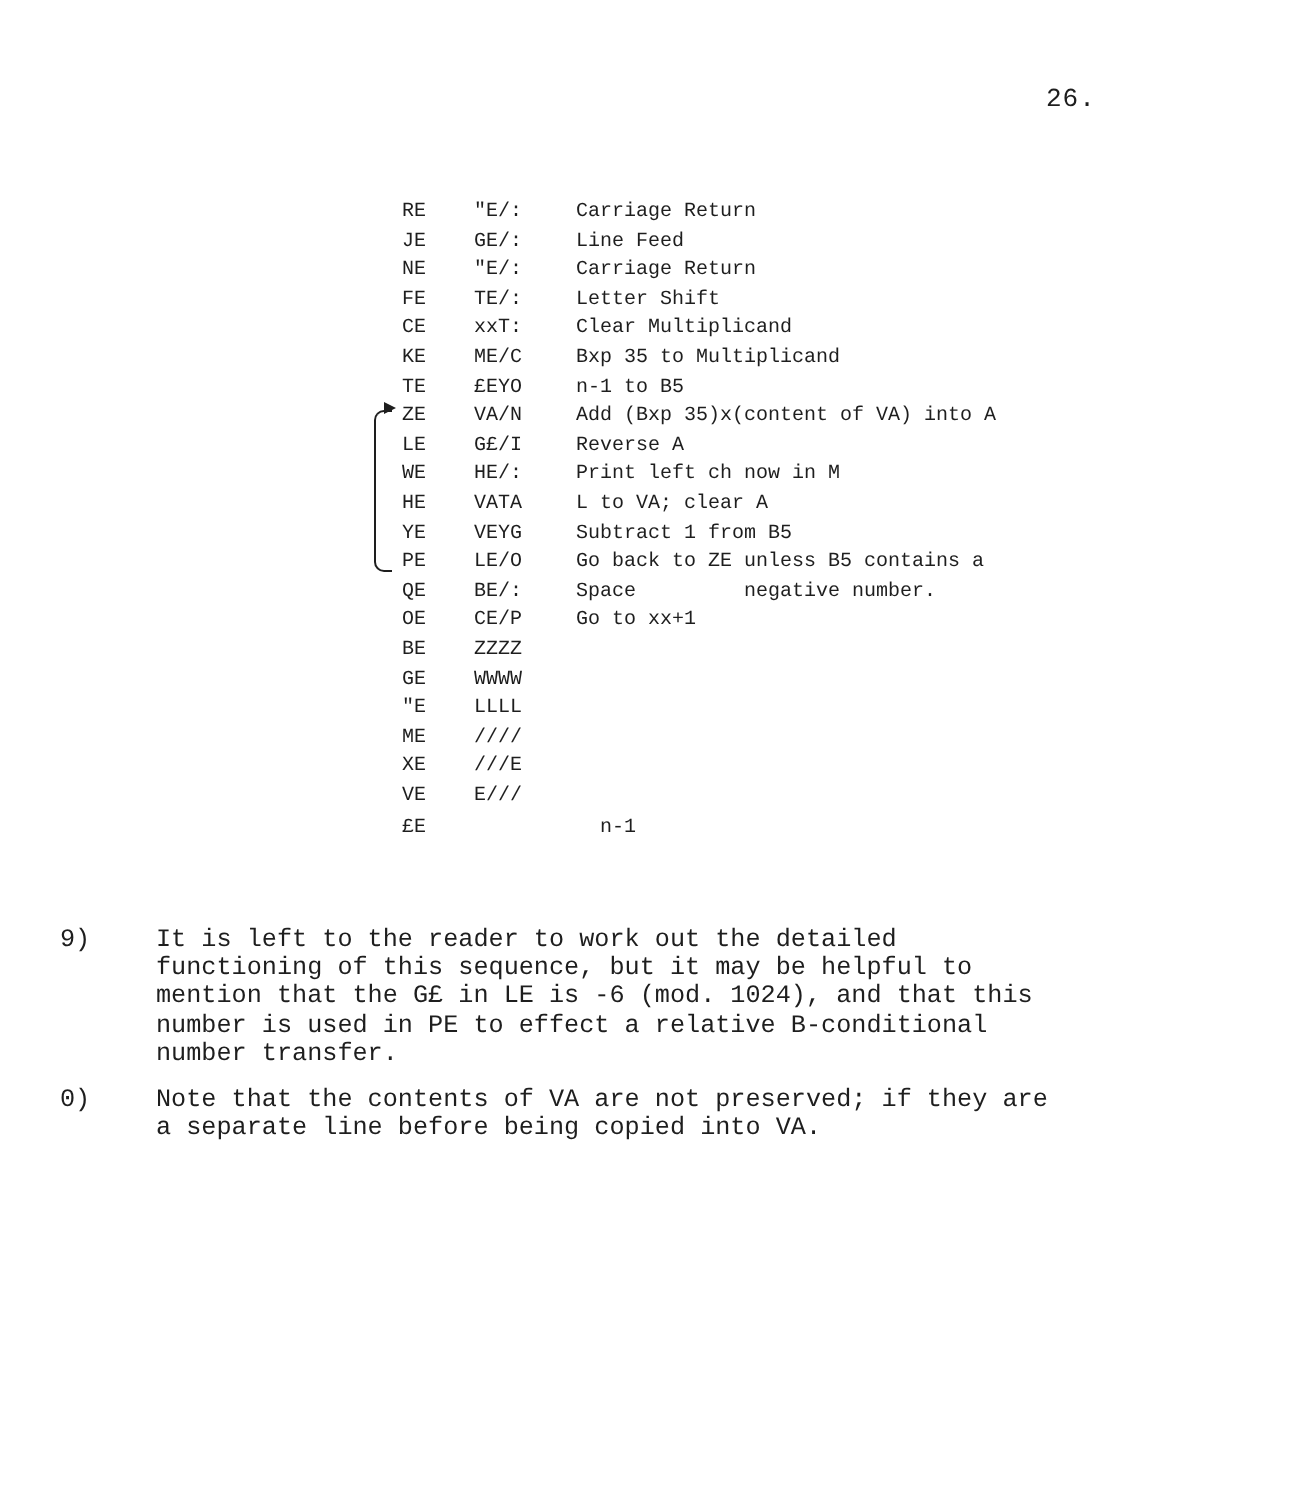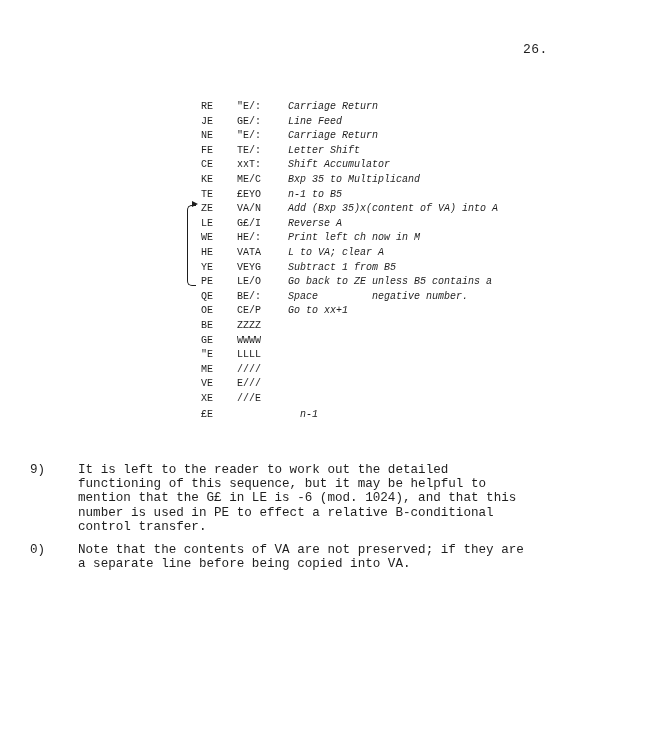--- a/index.html
+++ b/index.html
@@ -12,21 +12,21 @@
     position: absolute; left: 523px; top: 42px;
     font-size: 13px; letter-spacing: 0.5px;
   }
   .code-table {
     position: absolute; left: 201px; top: 100px;
     font-size: 10px; line-height: 14.6px;
   }
   .row { display: flex; white-space: pre; height: 14.6px; }
   .c-addr { width: 36px; }
   .c-instr { width: 51px; }
-  .c-comment { white-space: pre; font-style: italic; }
+  .c-comment { white-space: pre; }
   .loop-bracket {
     position: absolute; left: 187px; top: 205px;
     width: 8px; height: 79px;
     border-left: 1.3px solid #1e1e1e;
     border-top: 1.3px solid #1e1e1e;
     border-bottom: 1.3px solid #1e1e1e;
     border-top-left-radius: 5px; border-bottom-left-radius: 5px;
   }
   .loop-arrow {
     position: absolute; left: 192px; top: 201px;
@@ -50,49 +50,49 @@
 <div class="page-number">26.</div>
 
 <div class="loop-bracket"></div>
 <div class="loop-arrow"></div>
 
 <div class="code-table">
   <div class="row"><span class="c-addr">RE</span><span class="c-instr">"E/:</span><span class="c-comment">Carriage Return</span></div>
   <div class="row"><span class="c-addr">JE</span><span class="c-instr">GE/:</span><span class="c-comment">Line Feed</span></div>
   <div class="row"><span class="c-addr">NE</span><span class="c-instr">"E/:</span><span class="c-comment">Carriage Return</span></div>
   <div class="row"><span class="c-addr">FE</span><span class="c-instr">TE/:</span><span class="c-comment">Letter Shift</span></div>
-  <div class="row"><span class="c-addr">CE</span><span class="c-instr">xxT:</span><span class="c-comment">Shift Accumulator</span></div>
+  <div class="row"><span class="c-addr">CE</span><span class="c-instr">xxT:</span><span class="c-comment">Clear Multiplicand</span></div>
   <div class="row"><span class="c-addr">KE</span><span class="c-instr">ME/C</span><span class="c-comment">Bxp 35 to Multiplicand</span></div>
   <div class="row"><span class="c-addr">TE</span><span class="c-instr">£EYO</span><span class="c-comment">n-1 to B5</span></div>
   <div class="row"><span class="c-addr">ZE</span><span class="c-instr">VA/N</span><span class="c-comment">Add (Bxp 35)x(content of VA) into A</span></div>
   <div class="row"><span class="c-addr">LE</span><span class="c-instr">G£/I</span><span class="c-comment">Reverse A</span></div>
   <div class="row"><span class="c-addr">WE</span><span class="c-instr">HE/:</span><span class="c-comment">Print left ch now in M</span></div>
   <div class="row"><span class="c-addr">HE</span><span class="c-instr">VATA</span><span class="c-comment">L to VA; clear A</span></div>
   <div class="row"><span class="c-addr">YE</span><span class="c-instr">VEYG</span><span class="c-comment">Subtract 1 from B5</span></div>
   <div class="row"><span class="c-addr">PE</span><span class="c-instr">LE/O</span><span class="c-comment">Go back to ZE unless B5 contains a</span></div>
   <div class="row"><span class="c-addr">QE</span><span class="c-instr">BE/:</span><span class="c-comment">Space         negative number.</span></div>
   <div class="row"><span class="c-addr">OE</span><span class="c-instr">CE/P</span><span class="c-comment">Go to xx+1</span></div>
   <div class="row"><span class="c-addr">BE</span><span class="c-instr">ZZZZ</span><span class="c-comment"></span></div>
   <div class="row"><span class="c-addr">GE</span><span class="c-instr">WWWW</span><span class="c-comment"></span></div>
   <div class="row"><span class="c-addr">"E</span><span class="c-instr">LLLL</span><span class="c-comment"></span></div>
   <div class="row"><span class="c-addr">ME</span><span class="c-instr">////</span><span class="c-comment"></span></div>
+  <div class="row"><span class="c-addr">XE</span><span class="c-instr">///E</span><span class="c-comment"></span></div>
   <div class="row"><span class="c-addr">VE</span><span class="c-instr">E///</span><span class="c-comment"></span></div>
-  <div class="row"><span class="c-addr">XE</span><span class="c-instr">///E</span><span class="c-comment"></span></div>
   <div class="row" style="margin-top:2px"><span class="c-addr">£E</span><span class="c-instr"></span><span class="c-comment">  n-1</span></div>
 </div>
 
 <div class="notes">
   <div class="note">
     <span class="note-num">9)</span>
     <div class="note-body">
       <span class="note-line">It is left to the reader to work out the detailed</span>
       <span class="note-line">functioning of this sequence, but it may be helpful to</span>
       <span class="note-line">mention that the G£ in LE is -6 (mod. 1024), and that this</span>
       <span class="note-line">number is used in PE to effect a relative B-conditional</span>
-      <span class="note-line">control transfer.</span>
+      <span class="note-line">number transfer.</span>
     </div>
   </div>
   <div class="note">
     <span class="note-num">0)</span>
     <div class="note-body">
       <span class="note-line">Note that the contents of VA are not preserved; if they are</span>
       <span class="note-line">a separate line before being copied into VA.</span>
     </div>
   </div>
 </div>

